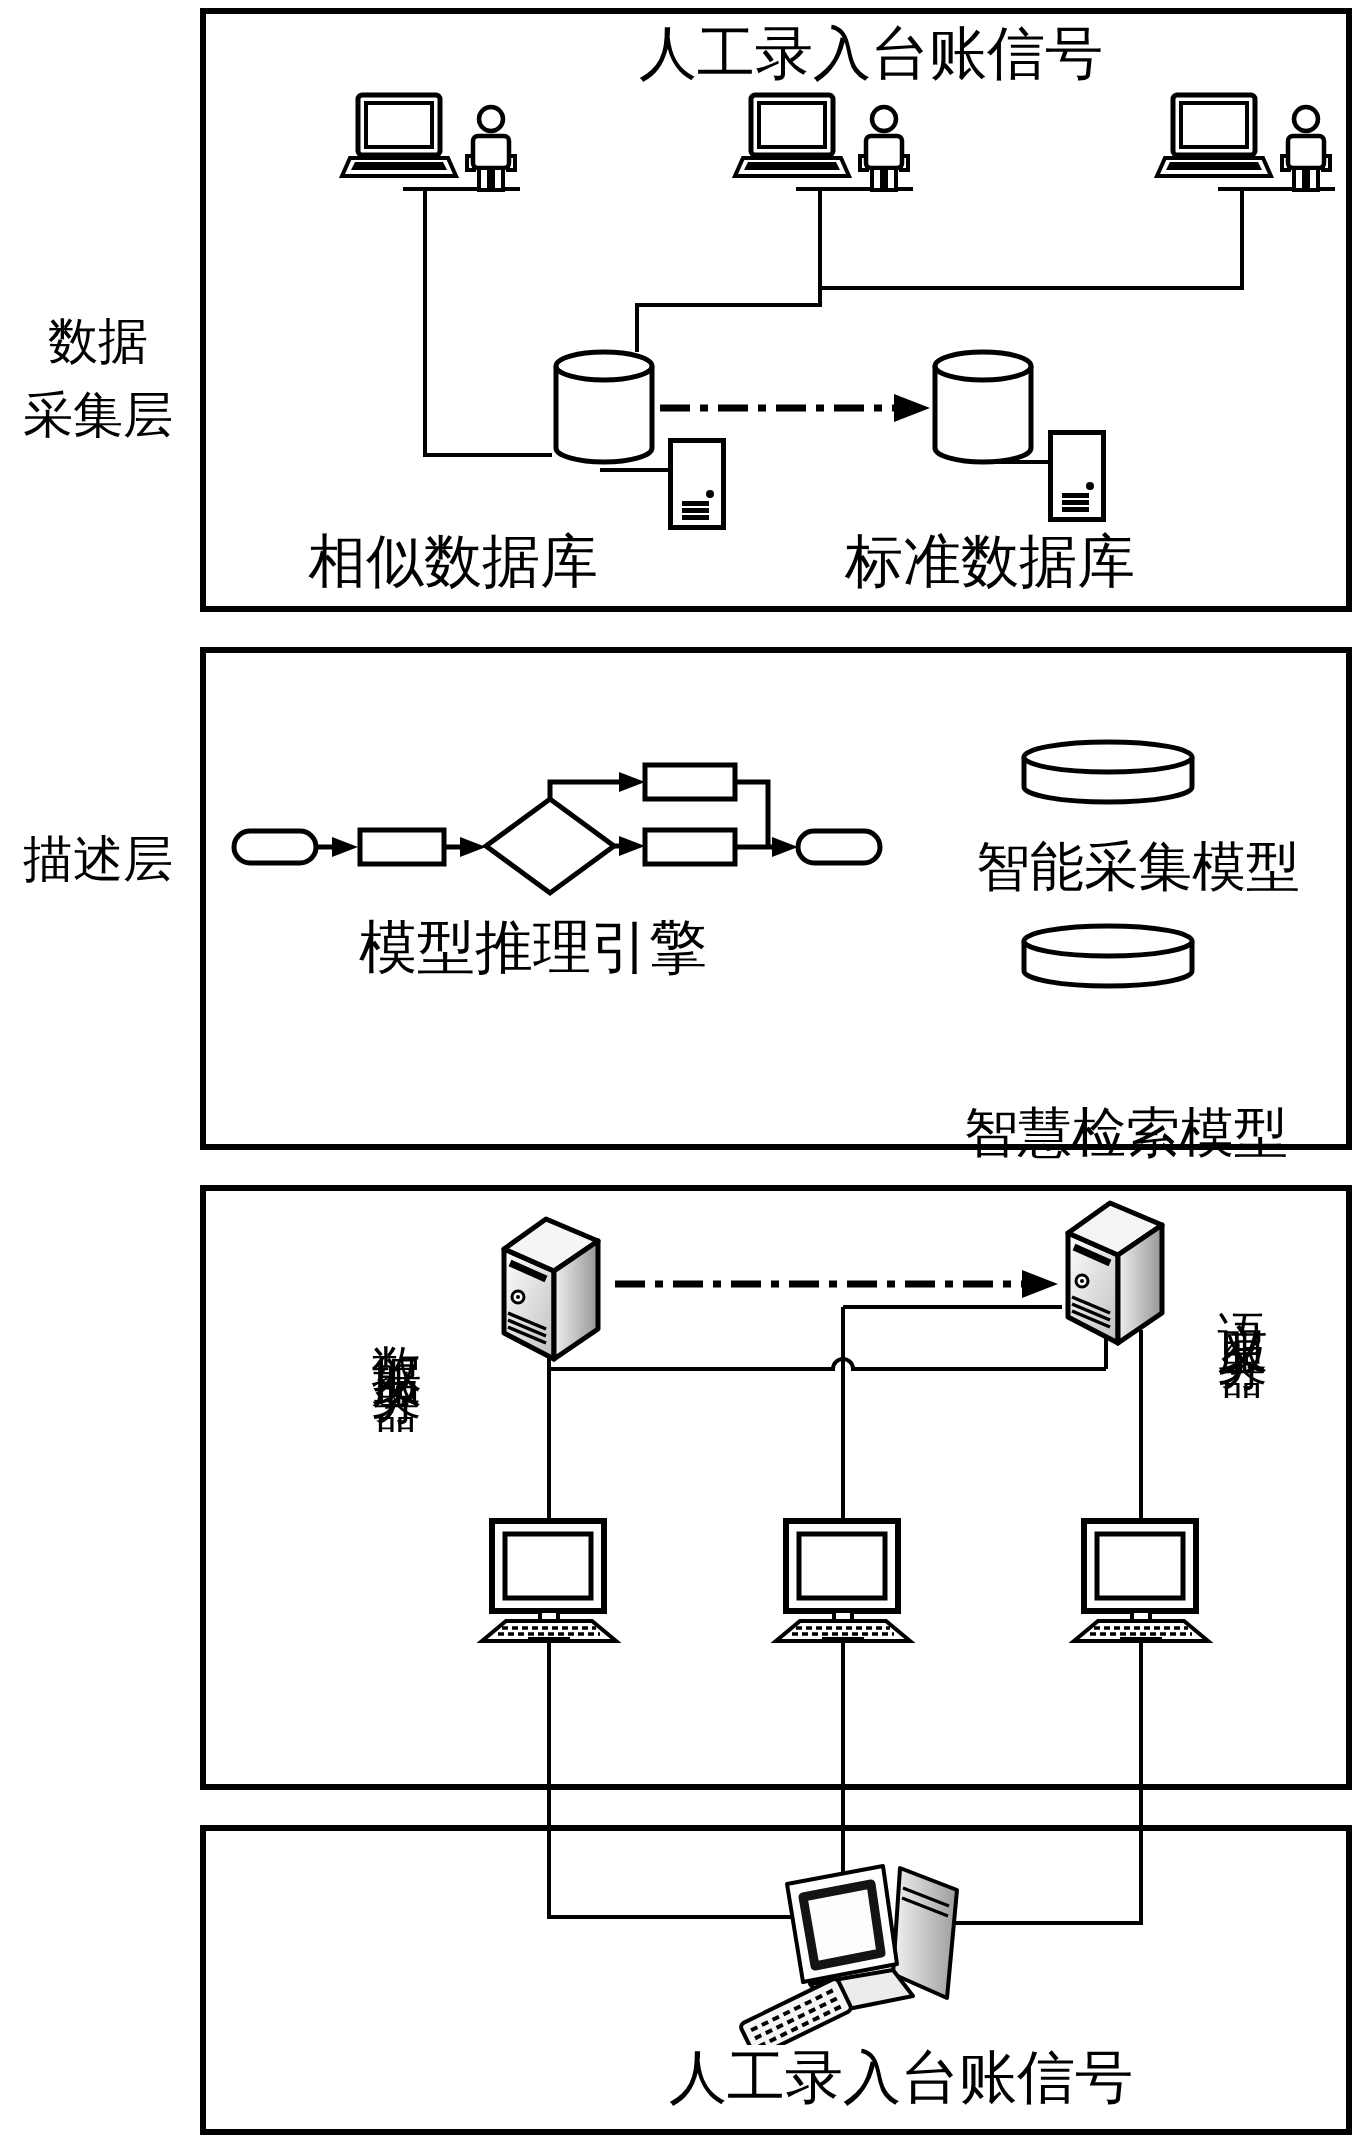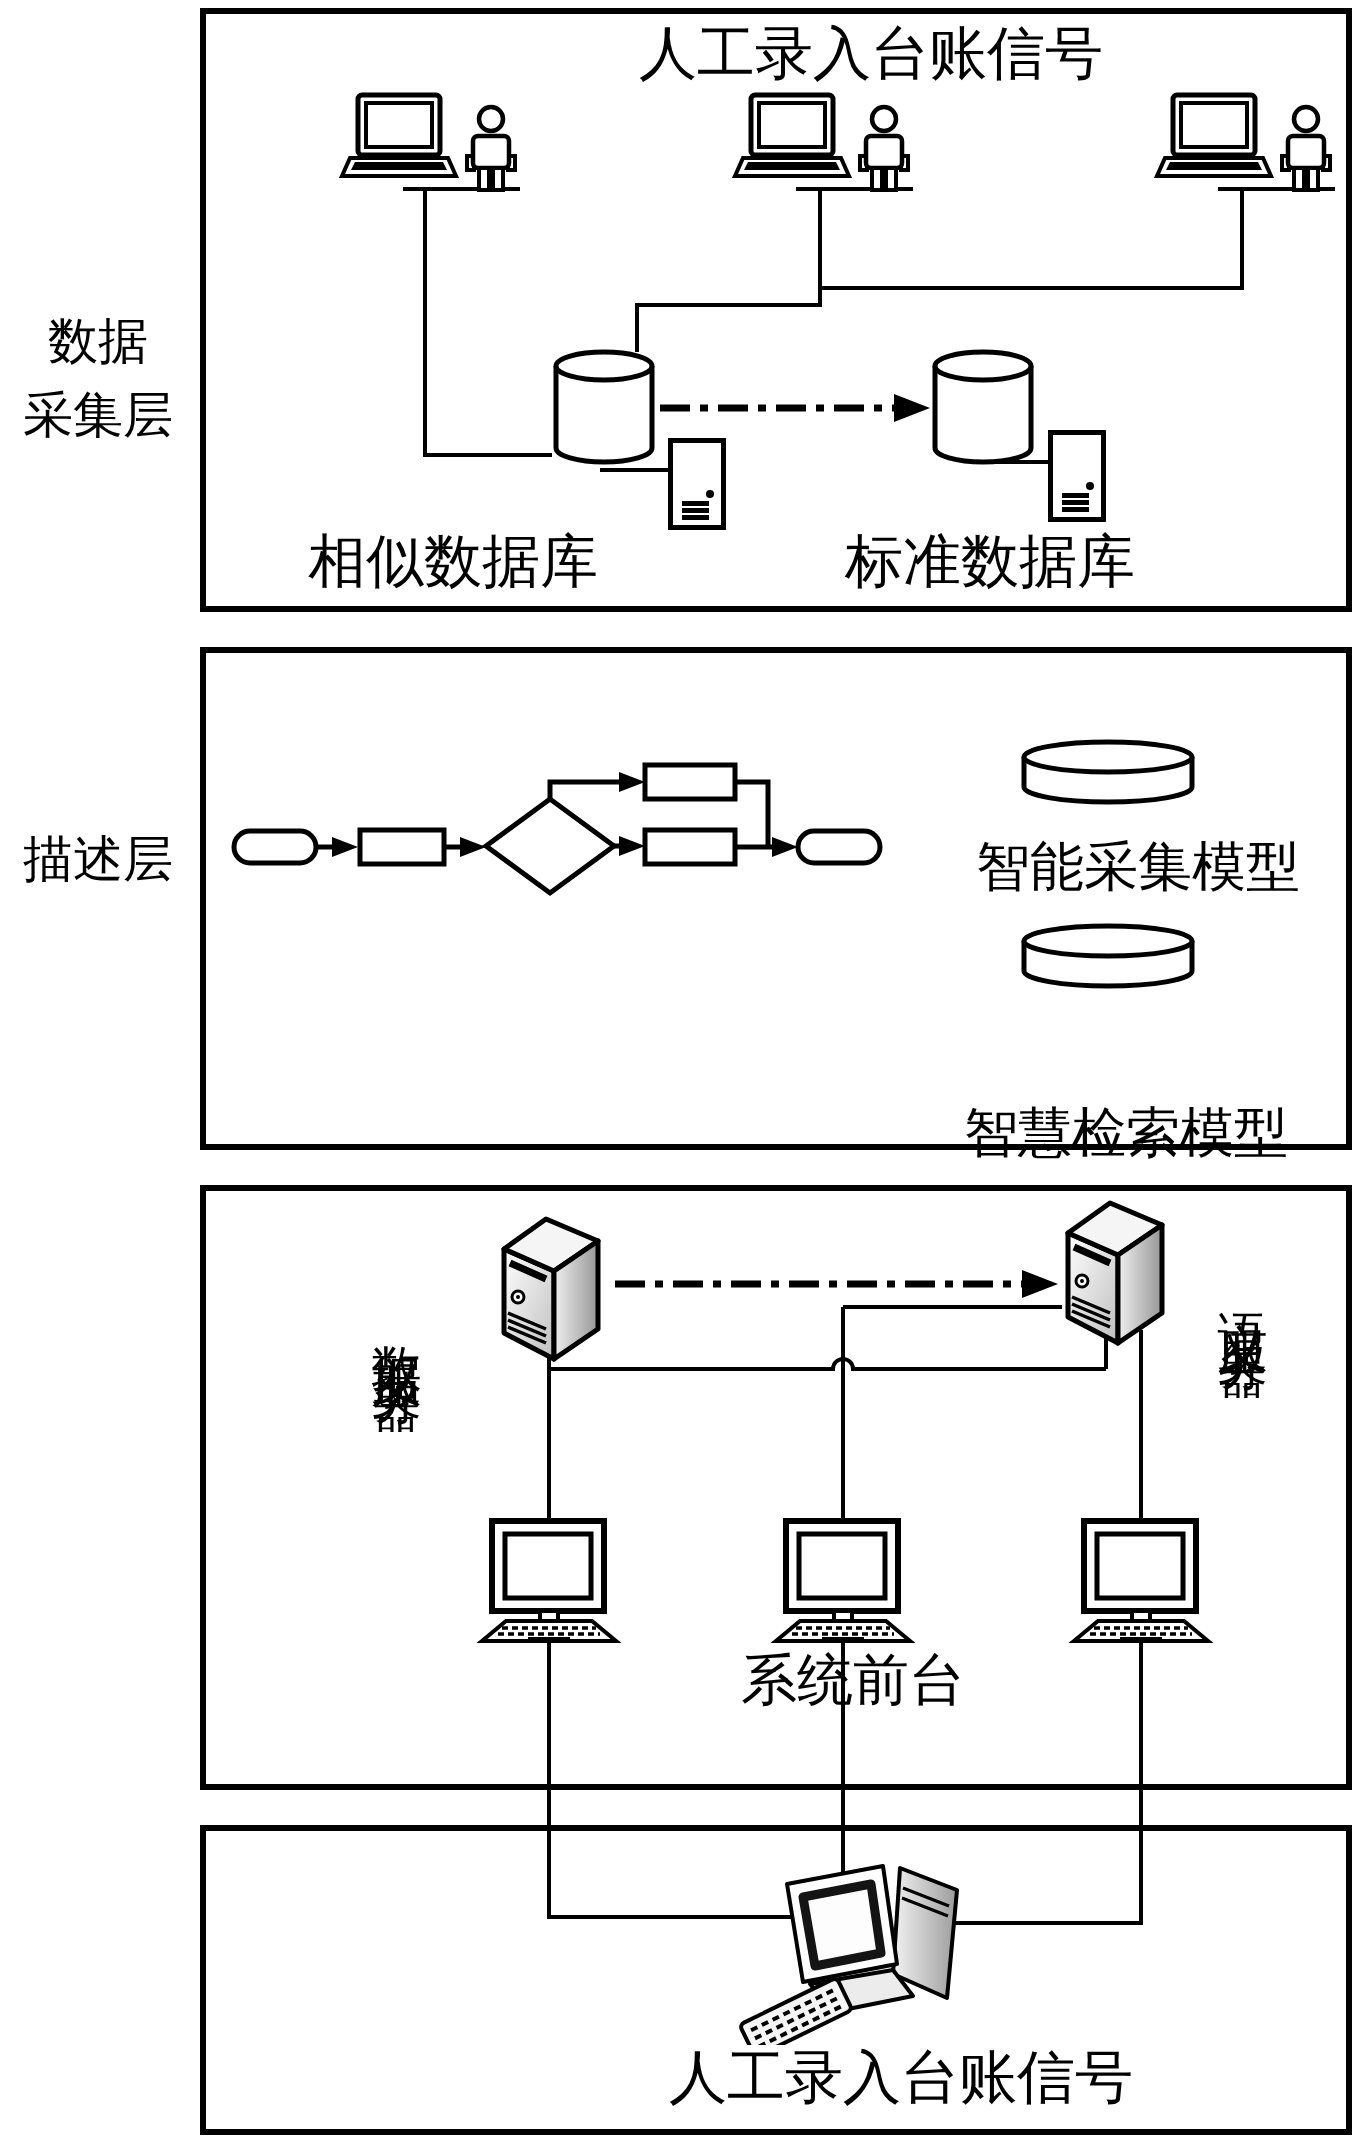--- a/index.html
+++ b/index.html
@@ -238,21 +238,21 @@
       <line x1="16" y1="160" x2="108" y2="160" stroke="#000" stroke-width="4" stroke-dasharray="7 5"></line>
       <line x1="16" y1="169" x2="108" y2="169" stroke="#000" stroke-width="4" stroke-dasharray="7 5"></line>
       <line x1="16" y1="178" x2="108" y2="178" stroke="#000" stroke-width="4" stroke-dasharray="7 5"></line>
     </g>
   </svg>
 
   <div class="lbl" style="left:583px;top:22px;width:520px;font-size:58px">人工录入台账信号</div>
   <div class="lbl" style="left:298px;top:530px;width:300px;font-size:58px">相似数据库</div>
   <div class="lbl" style="left:835px;top:530px;width:300px;font-size:58px">标准数据库</div>
 
+  <div class="lbl" style="left:347px;top:916px;width:360px;font-size:58px">模型推理引擎</div>
   <div class="lbl" style="left:950px;top:838px;width:350px;font-size:54px">智能采集模型</div>
   <div class="lbl" style="left:938px;top:1104px;width:350px;font-size:54px">智慧检索模型</div>
 
   <div class="vert" style="left:372px;top:1306px">数据服务器</div>
   <div class="vert" style="left:1218px;top:1272px">语义服务器</div>
-  <div class="lbl" style="left:725px;top:1650px;width:240px;font-size:56px">系统前台</div>
 
   <div class="lbl" style="left:593px;top:2046px;width:540px;font-size:58px">人工录入台账信号</div>
 </div>
 
 </body></html>

